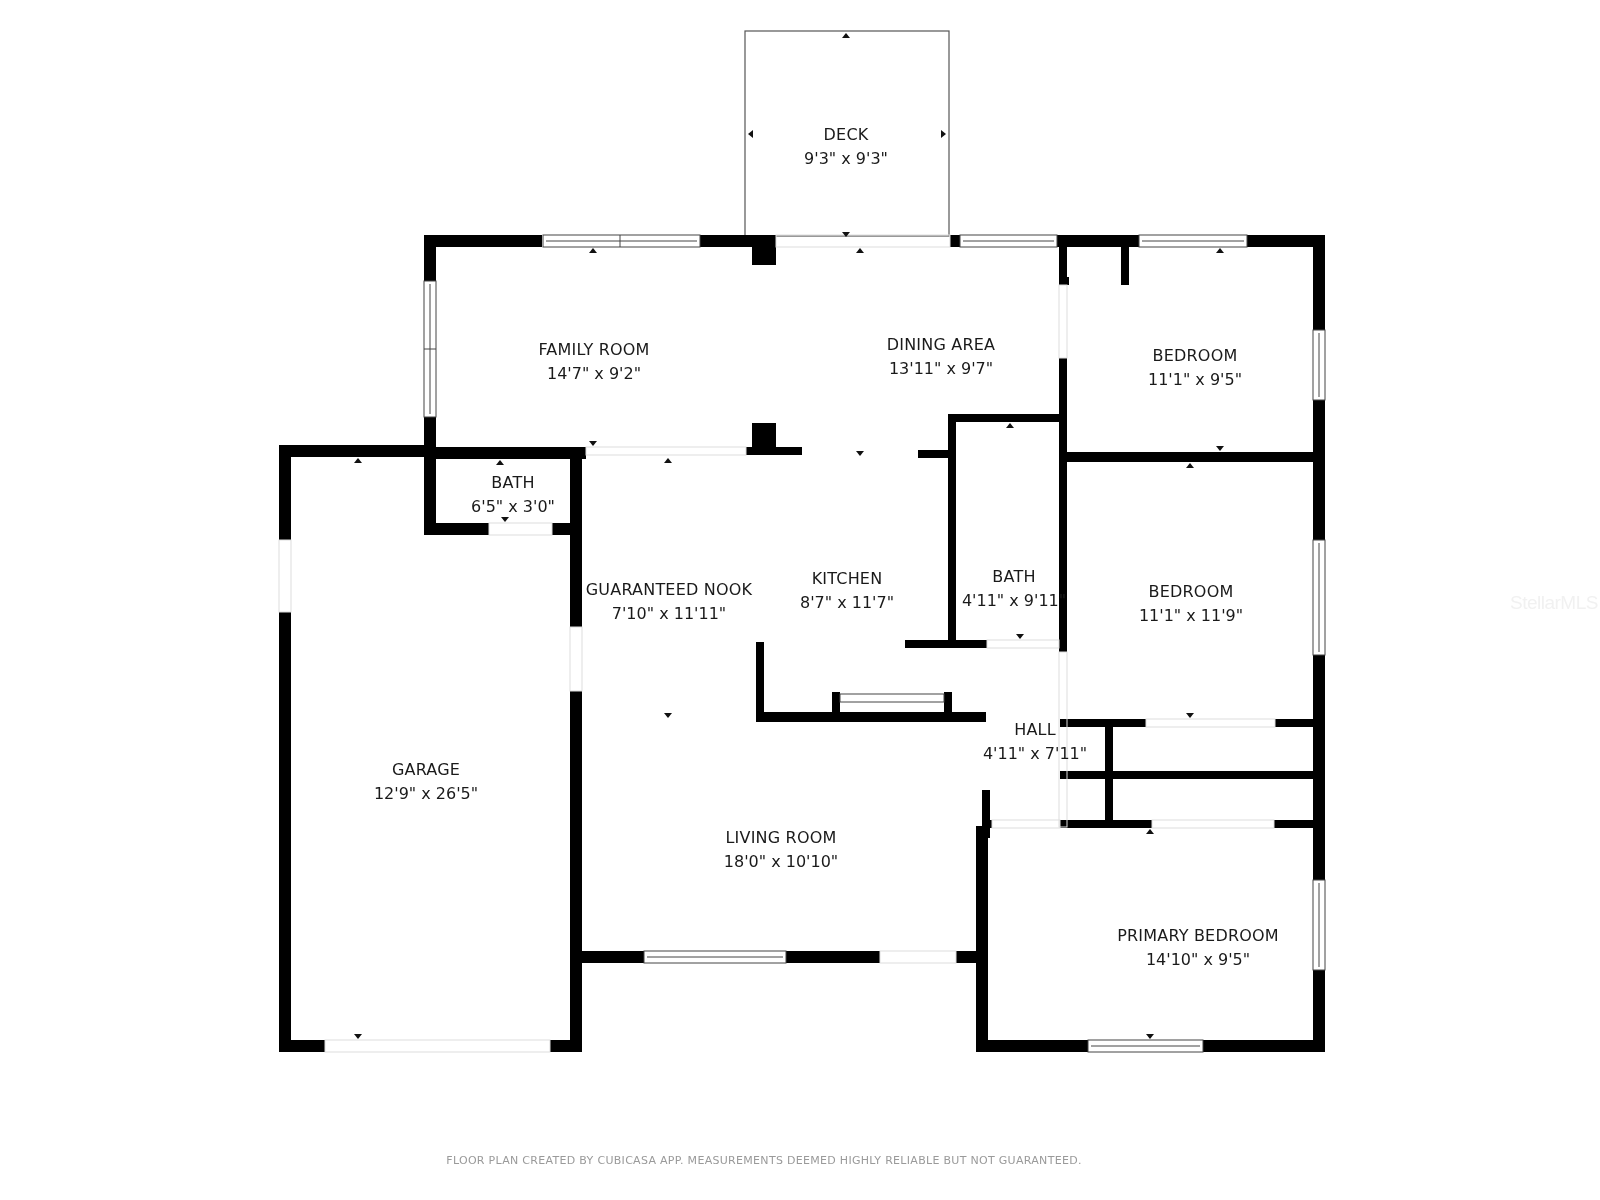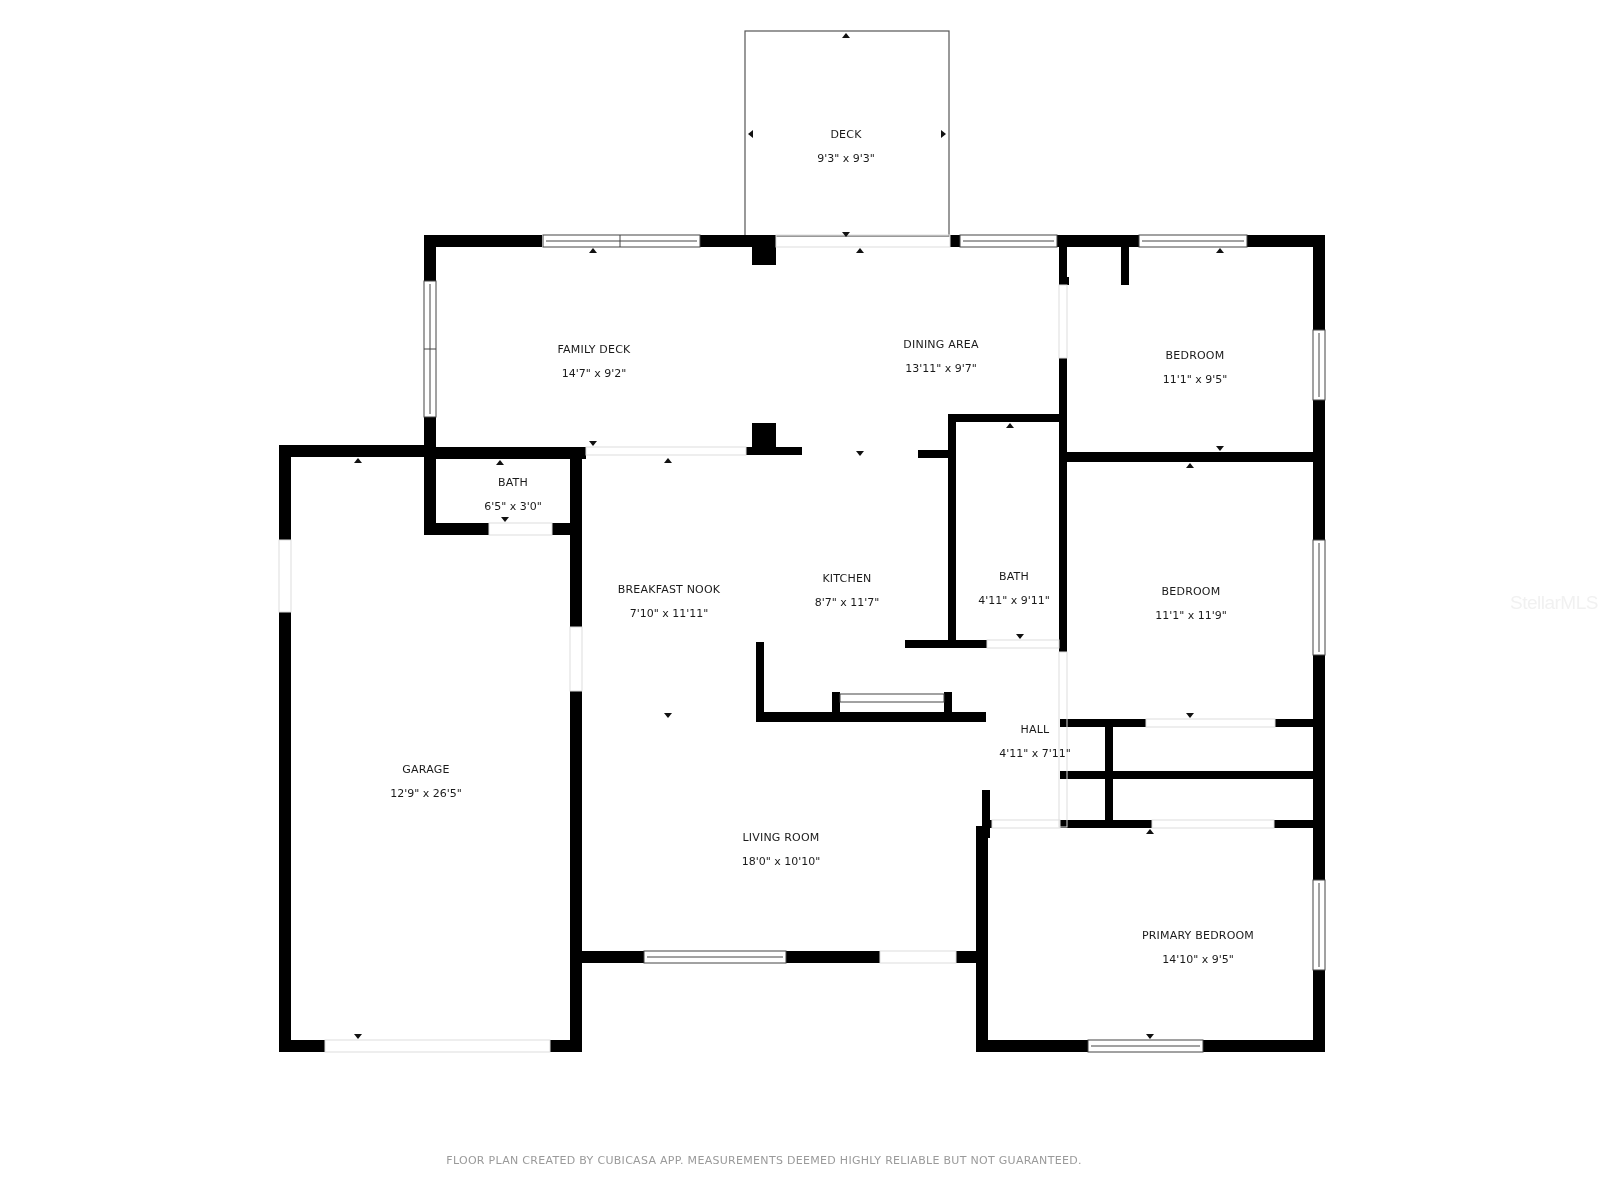--- a/index.html
+++ b/index.html
@@ -1,20 +1,20 @@
 <!DOCTYPE html>
 <html><head>
   <meta charset="utf-8">
   <style>
     html, body { margin: 0; padding: 0; background: #ffffff; }
     body { width: 1600px; height: 1200px; position: relative; overflow: hidden;
            font-family: "DejaVu Sans", sans-serif; }
     #plan { position: absolute; left: 0; top: 0; }
     .room-label { position: absolute; transform: translate(-50%, -50%); text-align: center;
-                  color: #1a1a1a; font-size: 11px; line-height: 24px; white-space: nowrap; }
+                  color: #1a1a1a; font-size: 16px; line-height: 24px; white-space: nowrap; }
     .room-name { display: block; letter-spacing: 0.2px; }
     .room-dims { display: block; }
     .footer { position: absolute; left: 0; width: 1528px; top: 1154px; text-align: center;
               font-size: 11px; color: #9a9a9a; letter-spacing: 0.3px; }
     .watermark { position: absolute; left: 1510px; top: 592px; font-size: 19px; color: #f1f1f1;
                  font-family: "Liberation Sans", sans-serif; letter-spacing: -0.5px; }
   </style>
 </head>
 <body>
 
@@ -162,37 +162,37 @@
     <polygon points="1150,829 1154,834 1146,834"></polygon>
     <polygon points="1150,1039 1154,1034 1146,1034"></polygon>
   </g>
 </svg>
 
 <div class="room-label" style="left:846px; top:147px;">
   <span class="room-name">DECK</span>
   <span class="room-dims">9'3" x 9'3"</span>
 </div>
 <div class="room-label" style="left:594px; top:362px;">
-  <span class="room-name">FAMILY DECK</span>
+  <span class="room-name">FAMILY ROOM</span>
   <span class="room-dims">14'7" x 9'2"</span>
 </div>
 <div class="room-label" style="left:903px; top:357px;margin-left:38px;">
   <span class="room-name">DINING AREA</span>
   <span class="room-dims">13'11" x 9'7"</span>
 </div>
 <div class="room-label" style="left:1195px; top:368px;">
   <span class="room-name">BEDROOM</span>
   <span class="room-dims">11'1" x 9'5"</span>
 </div>
 <div class="room-label" style="left:513px; top:495px;">
   <span class="room-name">BATH</span>
   <span class="room-dims">6'5" x 3'0"</span>
 </div>
 <div class="room-label" style="left:669px; top:602px;">
-  <span class="room-name">BREAKFAST NOOK</span>
+  <span class="room-name">GUARANTEED NOOK</span>
   <span class="room-dims">7'10" x 11'11"</span>
 </div>
 <div class="room-label" style="left:847px; top:591px;">
   <span class="room-name">KITCHEN</span>
   <span class="room-dims">8'7" x 11'7"</span>
 </div>
 <div class="room-label" style="left:1014px; top:589px;">
   <span class="room-name">BATH</span>
   <span class="room-dims">4'11" x 9'11"</span>
 </div>

